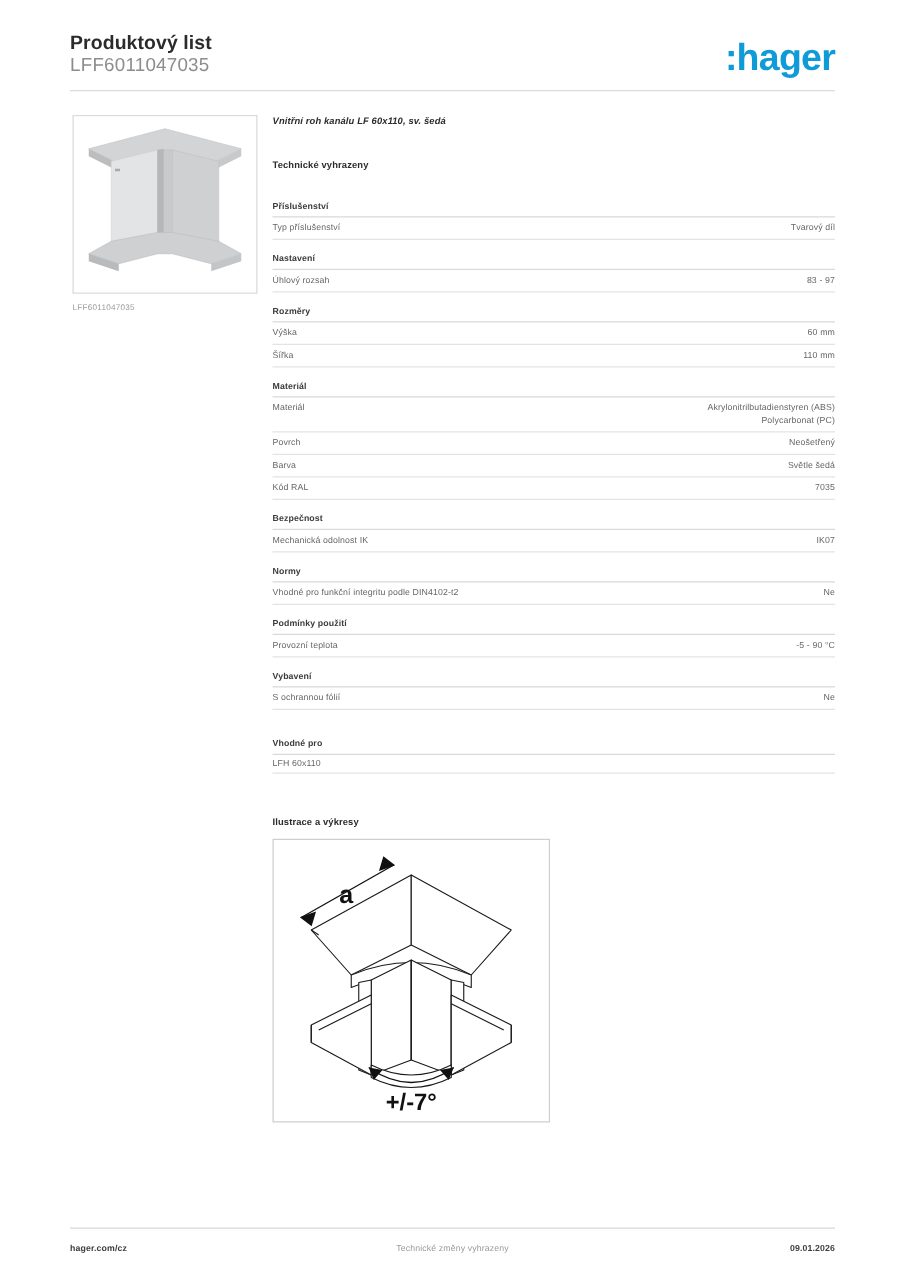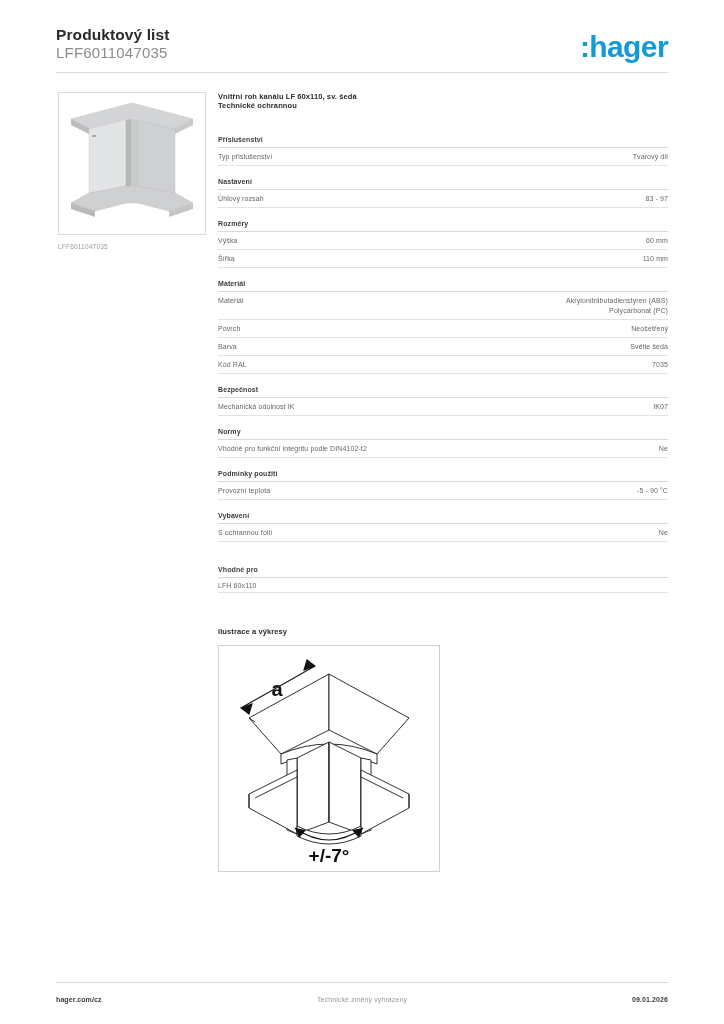--- a/index.html
+++ b/index.html
@@ -96,20 +96,22 @@
     position: absolute;
     left: 218px;
     top: 92px;
     width: 450px;
   }
   .product-name {
     font-size: 7.5px;
     font-weight: bold;
     color: #2b2b2b;
     letter-spacing: 0.1px;
+    margin-bottom: 26px;
+    font-style: italic;
   }
   .section-title {
     font-size: 7.5px;
     font-weight: bold;
     color: #2b2b2b;
     letter-spacing: 0.1px;
     margin-bottom: 26px;
   }
 
   .spec-group { margin-bottom: 12px; }
@@ -246,21 +248,21 @@
       <polygon points="12,110 36,118 36,124 12,116" fill="#b9babc"></polygon>
       <polygon points="110,118 134,110 134,116 110,124" fill="#c4c5c7"></polygon>
 
       <rect x="33" y="42" width="4" height="2" fill="#a9aaac"></rect>
     </svg>
   </div>
   <div class="photo-caption">LFF6011047035</div>
 
   <div class="content">
     <div class="product-name">Vnitřní roh kanálu LF 60x110, sv. šedá</div>
-    <div class="section-title">Technické ochrannou</div>
+    <div class="section-title">Technické vyhrazeny</div>
 
     <div id="spec-groups">
         <div class="spec-group">
           <div class="group-head">Příslušenství</div>
           <div class="spec-row">
             <div class="spec-label">Typ příslušenství</div>
             <div class="spec-value">Tvarový díl</div>
           </div>
         </div>
         <div class="spec-group">

